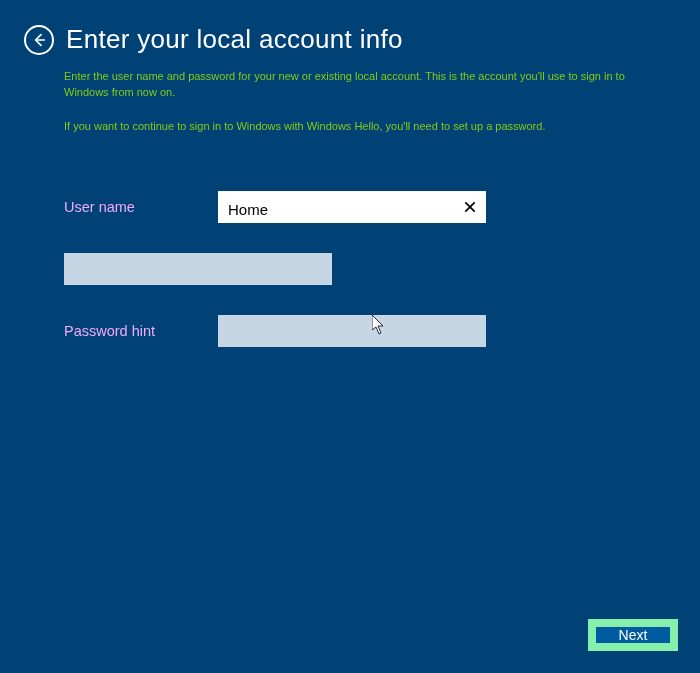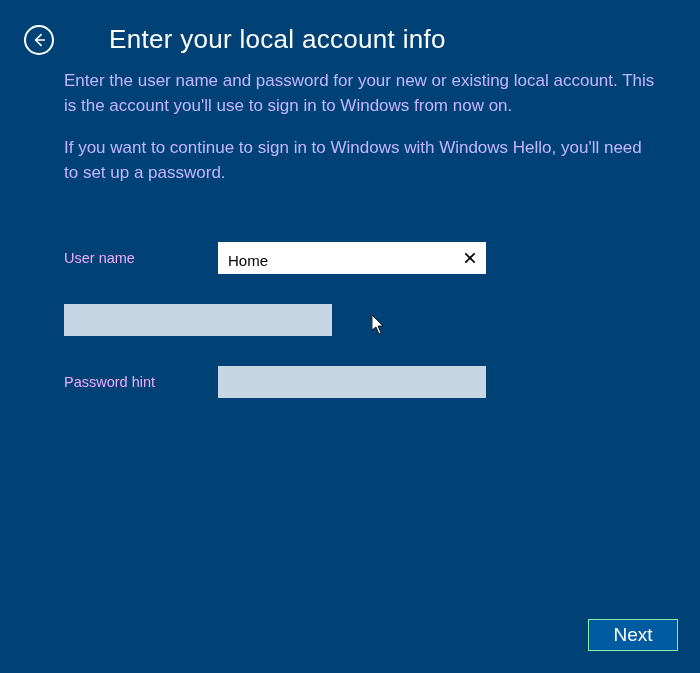--- a/index.html
+++ b/index.html
@@ -13,21 +13,20 @@
       background: #004275;
       font-family: "Segoe UI", Arial, sans-serif;
       color: #ffffff;
       position: relative;
       overflow: hidden;
     }
     .header {
       display: flex;
       align-items: center;
       padding: 24px 0 0 24px;
-      gap: 43px;
     }
     .back-btn {
       width: 30px;
       height: 30px;
       border: 2px solid #ffffff;
       border-radius: 50%;
       display: flex;
       align-items: center;
       justify-content: center;
       cursor: pointer;
@@ -38,23 +37,23 @@
       height: 16px;
     }
     .title {
       font-size: 26px;
       font-weight: 300;
       margin-left: 12px;
       letter-spacing: 0.3px;
     }
     .body-text {
       padding: 14px 40px 0 64px;
-      font-size: 17px;
+      font-size: 11px;
       line-height: 1.45;
-      color: #c4b5fd;
+      color: #84cc16;
     }
     .body-text p {
       margin-bottom: 18px;
     }
     .form {
       padding: 38px 0 0 64px;
     }
     .row {
       display: flex;
       align-items: center;
@@ -107,24 +106,24 @@
     .footer {
       position: absolute;
       bottom: 22px;
       right: 22px;
       display: flex;
       gap: 18px;
     }
     .btn {
       width: 90px;
       height: 32px;
-      border: 1px solid #86efac;
+      border: 8px solid #86efac;
       background: transparent;
       color: #ffffff;
-      font-size: 19px;
+      font-size: 14px;
       font-family: "Segoe UI", Arial, sans-serif;
       cursor: pointer;
       display: flex;
       align-items: center;
       justify-content: center;
     }
     .btn.primary {
       background: #005ba1;
     }
     .mouse-cursor {

